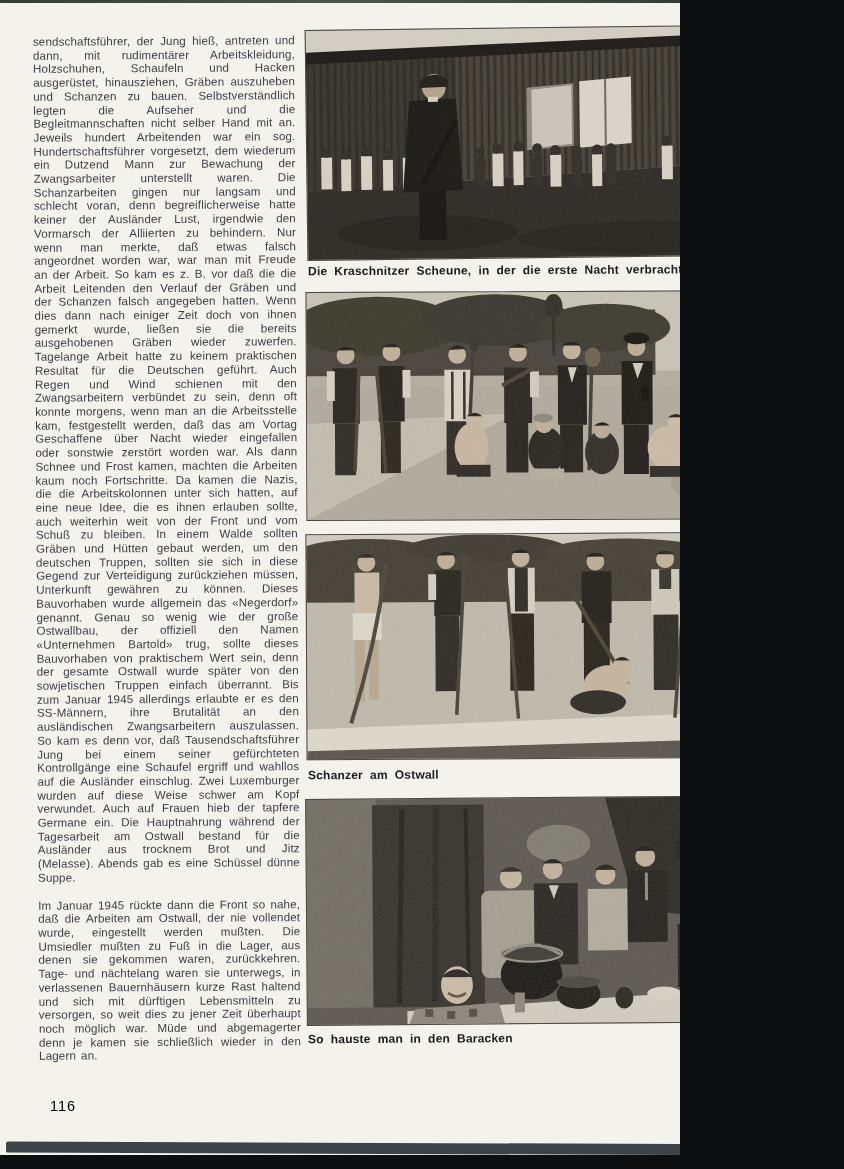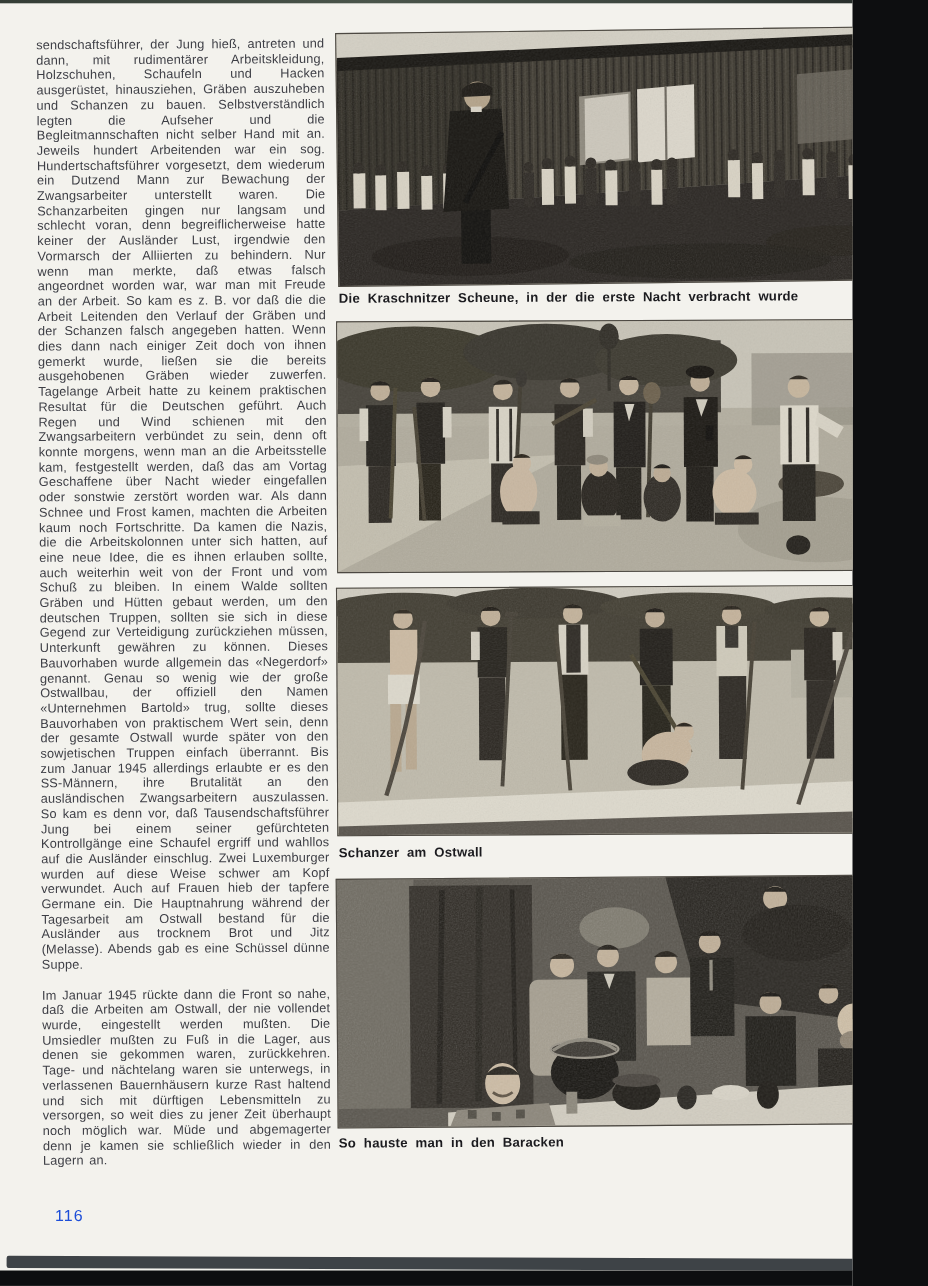--- a/index.html
+++ b/index.html
@@ -1,39 +1,38 @@
 <!DOCTYPE html>
 <html><head>
 <meta charset="utf-8">
 <style>
   html,body{margin:0;padding:0;background:#0d0e10;}
   .scan{
-    position:relative;width:764px;height:1169px;overflow:hidden;
+    position:relative;width:680px;height:1169px;overflow:hidden;
     background:#f3f2ed;
     font-family:"Liberation Sans", sans-serif;
-    padding-left:11px;
   }
   
   .topline{position:absolute;left:0;top:0;width:844px;height:3px;background:linear-gradient(to right,#343d36,#4a554b 40%,#39423c 75%,#202624);}
   .edge-right{position:absolute;left:818px;top:0;width:26px;height:1169px;background:#101113;}
   .page-edge-line{position:absolute;left:799px;top:3px;width:19px;height:1152px;
     background:linear-gradient(to right,rgba(0,0,0,0) 0%,#c2c1bb 45%,#edecE6 70%,#d8d7d1 100%);}
   .edge-bottom-shadow{position:absolute;left:6px;top:1143px;width:792px;height:11px;background:#3e4347;transform:rotate(0.2deg);border-radius:2px;}
   .edge-bottom{position:absolute;left:0;top:1155px;width:844px;height:14px;background:#0d0e10;}
 
   
   .textcol{
     position:absolute;left:36px;top:34px;width:262px;
     transform:rotate(-0.35deg);
     color:#3d3e45;
     font-size:11.6px;line-height:13.7px;letter-spacing:0.15px;word-spacing:1.6px;
     text-align:justify;
   }
   .textcol p{margin:0 0 14px 0;}
-  .pagenum{position:absolute;left:50px;top:1098px;font-size:14.5px;letter-spacing:1px;color:#1d4ed8;}
+  .pagenum{position:absolute;left:50px;top:1098px;font-size:14.5px;letter-spacing:1px;color:#000000;}
 
   
   .ph{position:absolute;left:306px;width:496px;margin:0;padding:0;
       border:1px solid rgba(25,22,18,.55);box-sizing:border-box;background:#8a867c;}
   .ph svg{display:block;width:100%;height:100%;}
   .ph1{top:27px;height:231px;transform:rotate(-0.7deg);}
   .ph2{top:291px;height:229px;transform:rotate(-0.25deg);}
   .ph3{top:533px;height:226px;transform:rotate(-0.3deg);}
   .ph4{top:797px;height:227px;transform:rotate(-0.45deg);}
   .cap{

